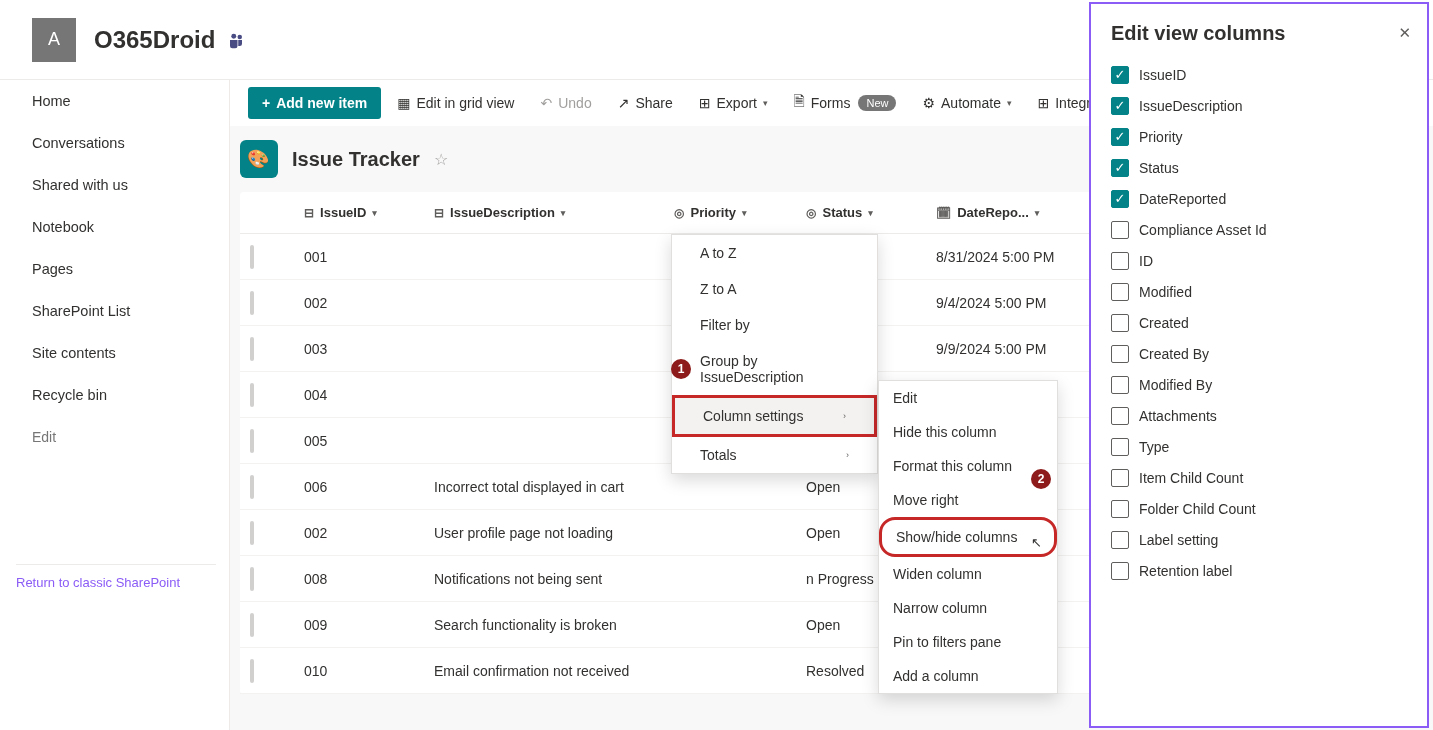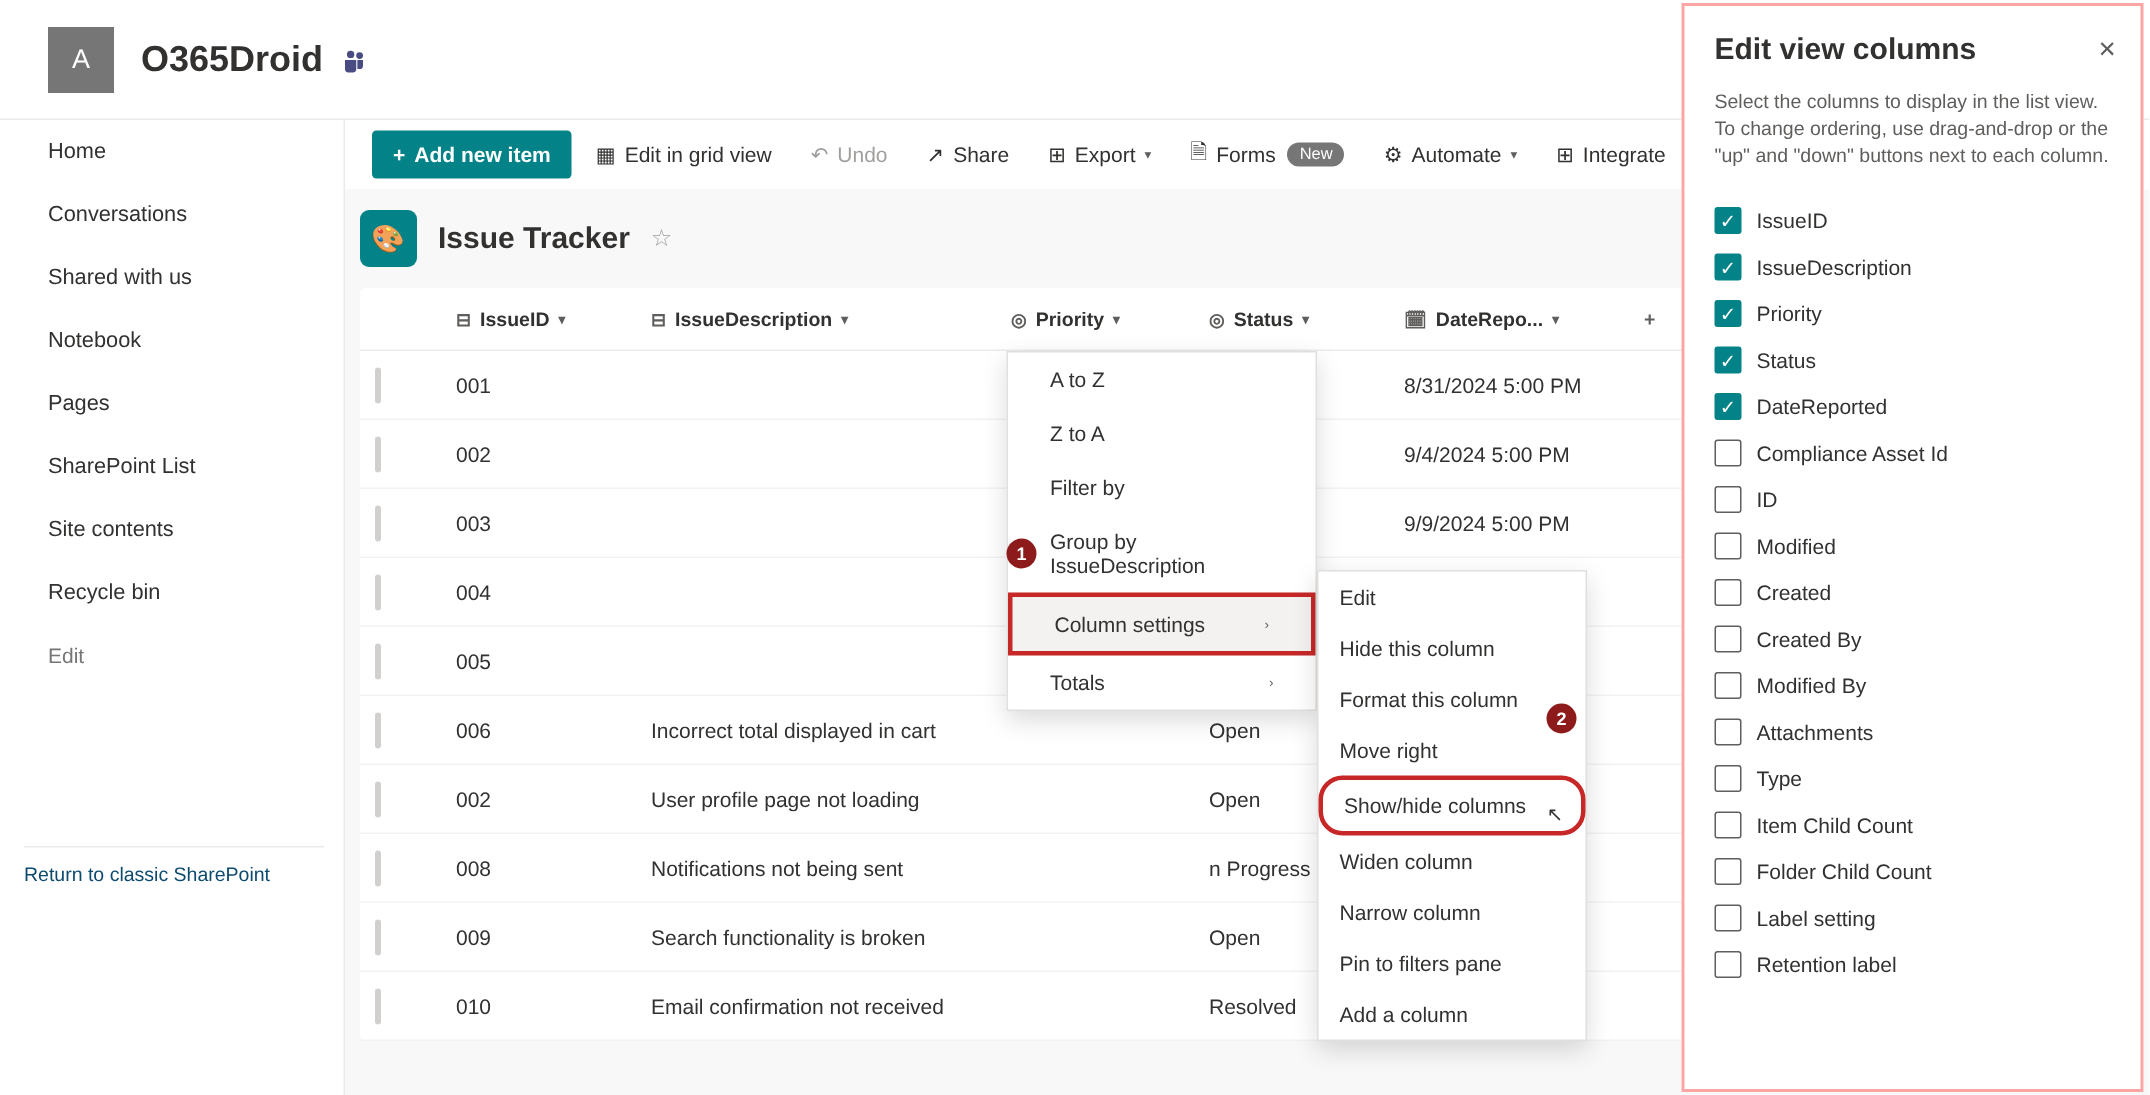--- a/index.html
+++ b/index.html
@@ -9,21 +9,21 @@
   .header { height: 80px; display: flex; align-items: center; padding: 0 32px; border-bottom: 1px solid #edebe9; }
   .site-icon { width: 44px; height: 44px; background: #767676; color: #fff; display: flex; align-items: center; justify-content: center; font-size: 18px; margin-right: 18px; }
   .site-title { font-size: 24px; font-weight: 600; margin-right: 12px; }
   .teams-icon { color: #494b83; }
   .header-right { margin-left: auto; color: #605e5c; font-size: 14px; }
 
   
   .sidebar { position: absolute; left: 0; top: 80px; width: 230px; bottom: 0; border-right: 1px solid #edebe9; }
   .nav-item { padding: 13px 32px; font-size: 14.5px; cursor: pointer; }
   .nav-edit { color: #767676; font-size: 14px; }
-  .return-link { position: absolute; bottom: 140px; left: 16px; font-size: 13px; color: #0c4a6e; border-top: 1px solid #edebe9; padding-top: 10px; width: 200px; margin-top: 44px; }
+  .return-link { position: absolute; bottom: 140px; left: 16px; font-size: 13px; color: #8b5cf6; border-top: 1px solid #edebe9; padding-top: 10px; width: 200px; margin-top: 44px; }
 
   
   .main { position: absolute; left: 230px; right: 0; top: 80px; bottom: 0; background: #f8f8f8; overflow: hidden; }
 
   
   .cmdbar { height: 46px; display: flex; align-items: center; padding: 0 18px; background: #fff; gap: 6px; }
   .cmd-btn { display: inline-flex; align-items: center; gap: 6px; padding: 6px 10px; border: none; background: transparent; font-size: 14px; cursor: pointer; border-radius: 3px; color:#323130; }
   .cmd-btn.primary { background: #038387; color: #fff; padding: 8px 14px; font-weight:600; }
   .new-badge { background: #767676; color: #fff; font-size: 11px; padding: 2px 8px; border-radius: 10px; margin-left: 2px; }
   .undo-disabled { color: #a19f9d; }
@@ -62,21 +62,21 @@
   .menu1 .mitem.hilite { border: 3px solid #c62828; background: #f3f2f1; }
   .menu1 .numcircle { position: absolute; left: -1px; width: 20px; height: 20px; background:#8e1b1b; color:#fff; border-radius:50%; display:flex;align-items:center;justify-content:center;font-size:12px; font-weight:600; }
 
   .menu2 { position: absolute; left: 638px; top: 188px; width: 180px; background: #fff; border: 1px solid #e1dfdd; box-shadow: 0 6px 16px rgba(0,0,0,.15); z-index: 30; }
   .menu2 .mitem { padding: 9px 14px; font-size: 14px; cursor: pointer; position: relative; }
   .menu2 .mitem.hilite { border: 3px solid #c62828; }
   .numcircle2 { position:absolute; right:6px; top:-14px; width:20px;height:20px;background:#8e1b1b;color:#fff;border-radius:50%;display:flex;align-items:center;justify-content:center;font-size:12px;font-weight:600; }
   .cursor { position:absolute; right:12px; bottom:4px; font-size:13px; }
 
   
-  .panel { position: absolute; right: 4px; top: 2px; bottom: 2px; width: 308px; background: #fff; border: 2px solid #fca5a5; z-index: 40; padding: 18px 20px; }
+  .panel { position: absolute; right: 4px; top: 2px; bottom: 2px; width: 340px; background: #fff; border: 2px solid #8b5cf6; z-index: 40; padding: 18px 20px; }
   .panel-title { font-size: 20px; font-weight: 600; margin-bottom: 14px; }
   .panel-close { position: absolute; right: 16px; top: 20px; font-size: 15px; color: #605e5c; cursor: pointer; }
   .panel-desc { font-size: 13px; color: #605e5c; line-height: 1.4; margin-bottom: 18px; }
   .col-option { display: flex; align-items: center; gap: 10px; padding: 6.5px 0; font-size: 14px; }
   .checkbox { width: 18px; height: 18px; border: 1px solid #605e5c; border-radius: 2px; display: inline-flex; align-items: center; justify-content: center; flex-shrink: 0; }
   .checkbox.checked { background: #038387; border-color: #038387; color: #fff; font-size: 13px; }
 
   svg { display: block; }
 </style>
 </head>
@@ -303,21 +303,20 @@
       <div class="mitem">Narrow column</div>
       <div class="mitem">Pin to filters pane</div>
       <div class="mitem">Add a column</div>
     </div>
   </div>
 </div>
 
 <div class="panel">
   <div class="panel-title">Edit view columns</div>
   <div class="panel-close">✕</div>
-  <div class="panel-desc">Select the columns to display in the list view. To change ordering, use drag-and-drop or the "up" and "down" buttons next to each column.</div>
   <div id="panel-cols">
       <div class="col-option">
         <span class="checkbox checked">✓</span>
         <span>IssueID</span>
       </div>
       <div class="col-option">
         <span class="checkbox checked">✓</span>
         <span>IssueDescription</span>
       </div>
       <div class="col-option">

